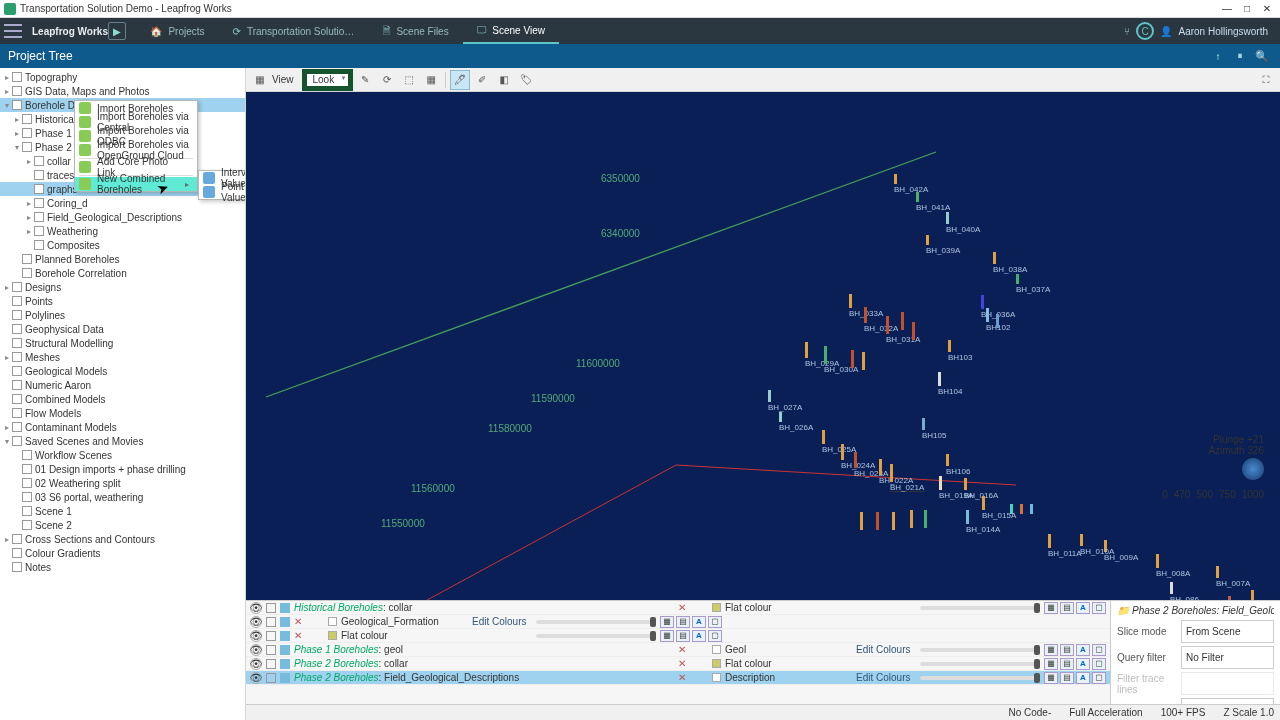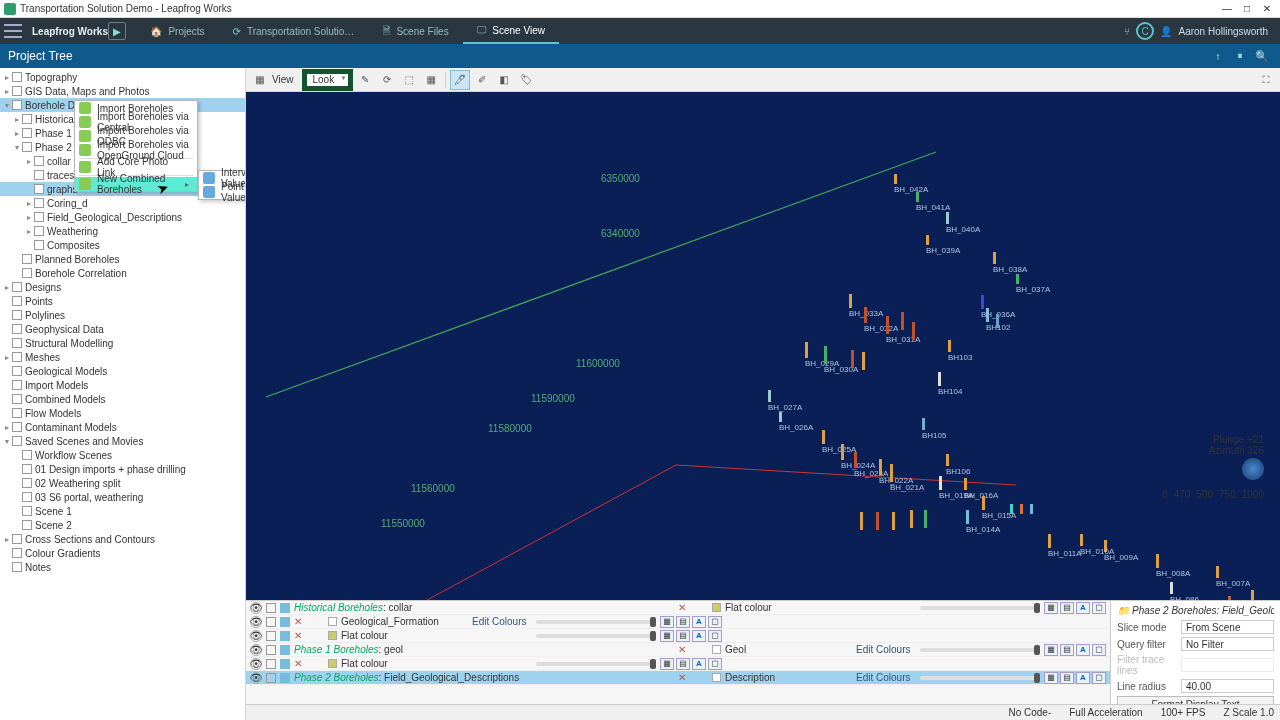--- a/index.html
+++ b/index.html
@@ -58,21 +58,21 @@
 .layerrow .cat .sq{width:9px;height:9px}
 .layerrow .ed{flex:0 0 60px;color:#357;cursor:pointer}
 .layerrow .slider{flex:0 0 120px;height:4px;background:#ddd;position:relative;border-radius:2px}
 .layerrow .slider .th{position:absolute;width:6px;height:10px;background:#555;top:-3px;border-radius:2px}
 .layerrow .btns{display:flex;gap:2px}
 .layerrow .btns .b{width:14px;height:12px;background:#e8f2f7;border:1px solid #a9c;font-size:8px;display:flex;align-items:center;justify-content:center}
 .proppanel{width:170px;border-left:1px solid #ccc;padding:4px 6px;background:#fff}
 .proppanel .h{font-size:9px;color:#0a6;font-style:italic;margin-bottom:4px;white-space:nowrap;overflow:hidden}
 .proppanel .r{display:flex;align-items:center;margin:3px 0;font-size:9px;gap:4px}
 .proppanel .r .l{flex:0 0 60px;color:#555}
-.proppanel .r .v{flex:1;border:1px solid #ccc;height:14px;padding:0 4px;display:flex;align-items:center}
+.proppanel .r .v{flex:1;border:1px solid #ccc;height:23px;padding:0 4px;display:flex;align-items:center}
 .status{height:16px;background:#f0f0f0;border-top:1px solid #ccc;display:flex;align-items:center;padding:0 6px;font-size:9px;color:#666;gap:18px}
 .status .sp{margin-left:auto}
 .menu-ham{width:18px;height:14px;display:flex;flex-direction:column;justify-content:space-between;margin-right:4px}
 .menu-ham span{height:2px;background:#aac;display:block}
 </style>
 </head>
 <body>
 
 <div class="titlebar">
   <span style="width:12px;height:12px;background:#2ba06e;border-radius:2px;margin-right:4px"></span>
@@ -235,21 +235,21 @@
           <span>Meshes</span>
         </div>
         <div class="tree-row ind0">
           <span class="tw"></span>
           <span class="ck" style="background:#fff"></span>
           <span>Geological Models</span>
         </div>
         <div class="tree-row ind0">
           <span class="tw"></span>
           <span class="ck" style="background:#fff"></span>
-          <span>Import Models</span>
+          <span>Numeric Aaron</span>
         </div>
         <div class="tree-row ind0">
           <span class="tw"></span>
           <span class="ck" style="background:#fff"></span>
           <span>Combined Models</span>
         </div>
         <div class="tree-row ind0">
           <span class="tw"></span>
           <span class="ck" style="background:#fff"></span>
           <span>Flow Models</span>
@@ -659,20 +659,21 @@
               <span class="b">▦</span>
               <span class="b">▤</span>
               <span class="b" style="color:#06c;font-weight:700">A</span>
               <span class="b">▢</span>
             </span>
           </div>
           <div class="layerrow">
             <span class="vis">👁</span>
             <span class="ck2"></span>
             <span style="width:10px;height:10px;background:#7bd"></span>
+            <span class="nm"><i>Phase 2 Boreholes</i>: collar</span>
             <span class="x">✕</span>
             <span class="spc"></span>
             <span class="cat"><span class="sq" style="background:#cc6;border:1px solid #aaa"></span>Flat colour</span>
             <span class="ed"></span>
             <span class="slider">
               <span class="th" style="left:95%"></span>
             </span>
             <span class="btns">
               <span class="b">▦</span>
               <span class="b">▤</span>

